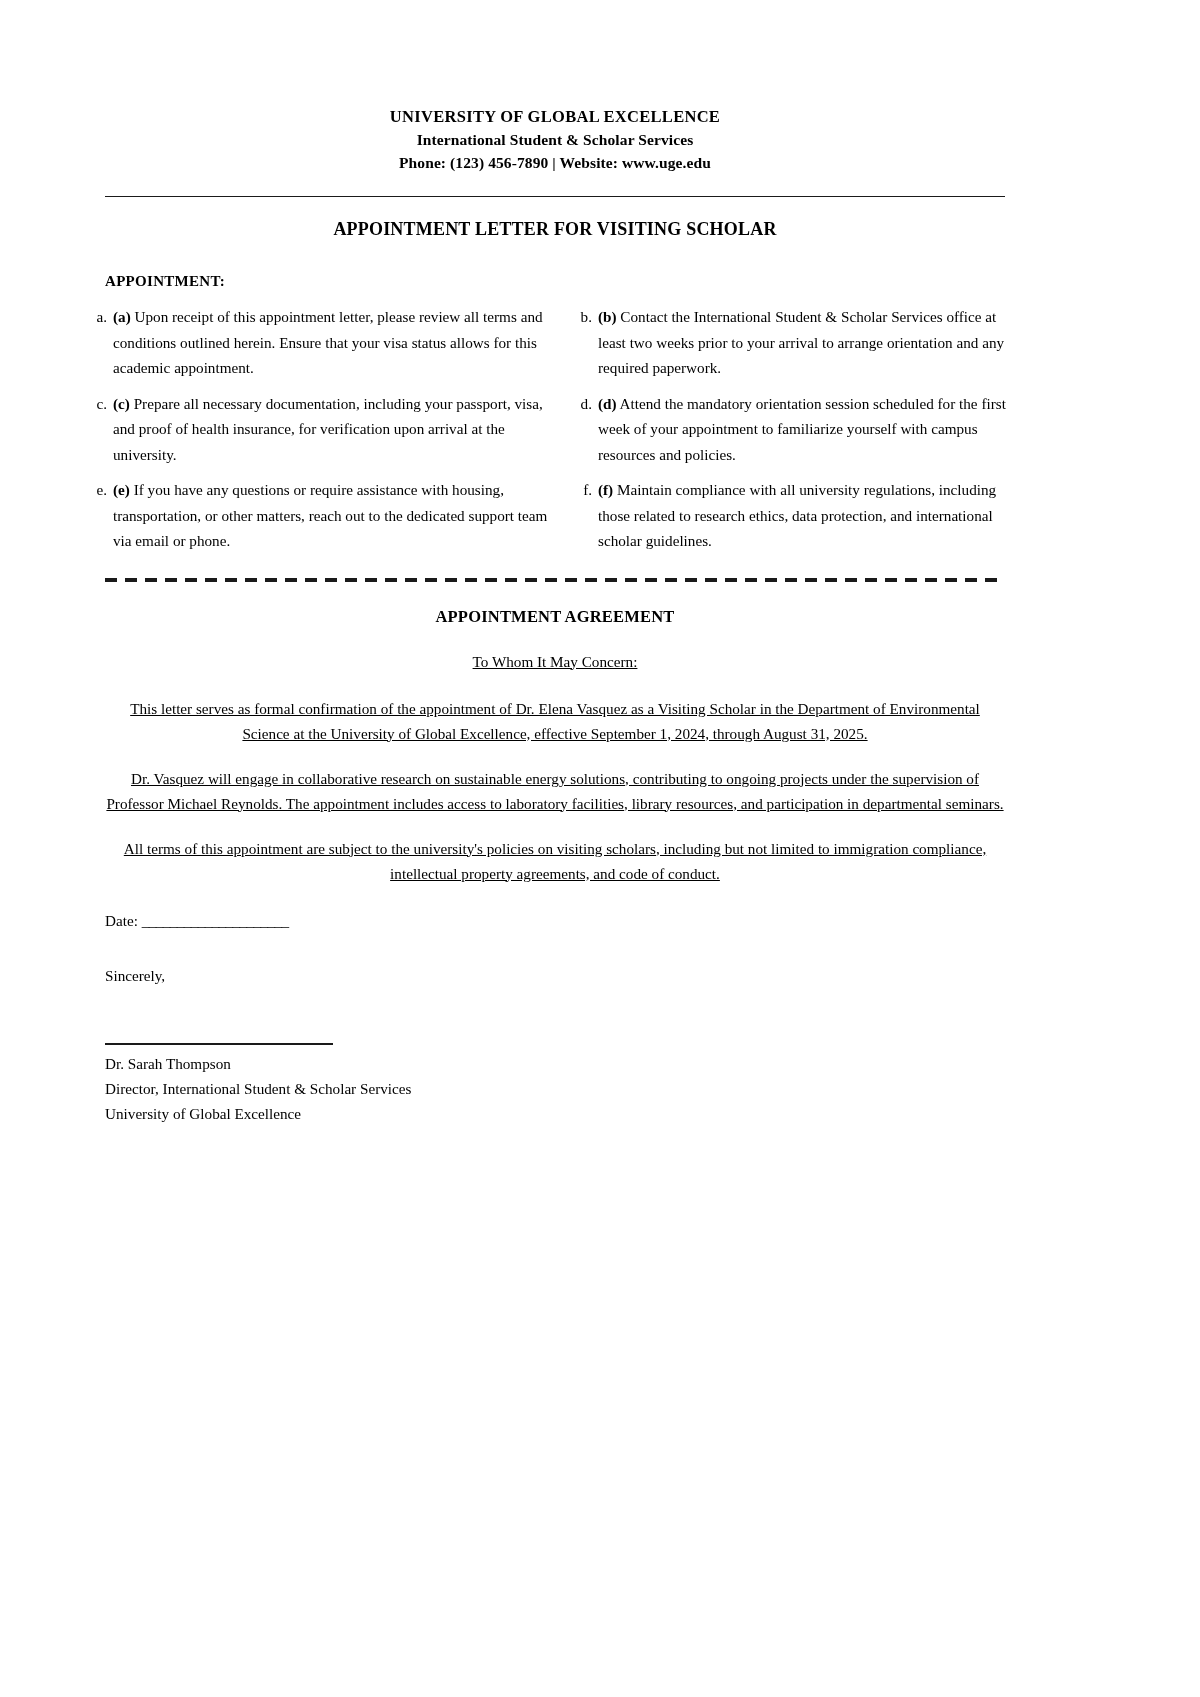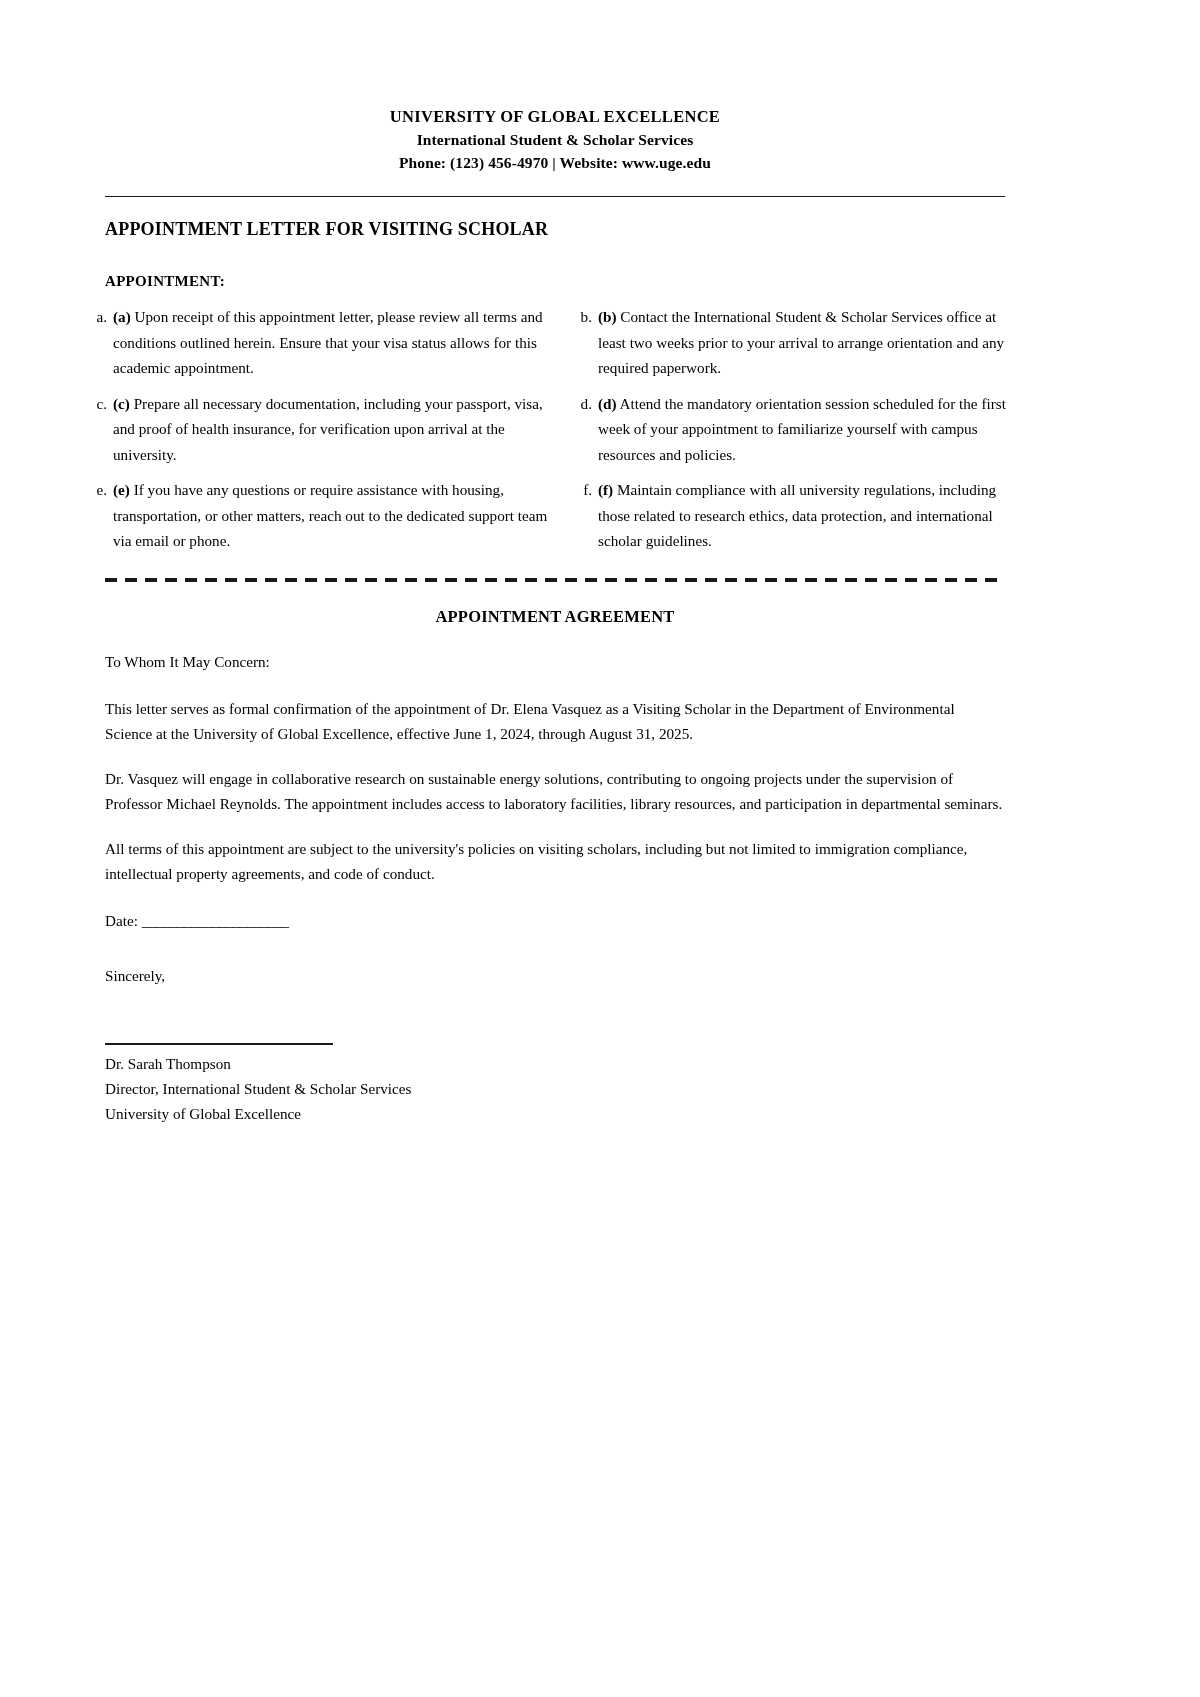--- a/index.html
+++ b/index.html
@@ -49,20 +49,21 @@
 
   .rule-top {
     border: none;
     border-top: 1.6px solid #1a1a1a;
     margin: 22px 0 0 0;
     width: 100%;
   }
 
   
   .doc-title {
+    text-align: center;
     font-weight: bold;
     font-size: 18px;
     letter-spacing: 0.2px;
     margin-top: 22px;
   }
 
   
   .instructions-heading {
     font-weight: bold;
     font-size: 15px;
@@ -126,21 +127,22 @@
     letter-spacing: 0.2px;
     margin-top: 25px;
   }
 
   .body-block { margin-top: 22px; }
 
   .para {
     font-size: 15.2px;
     line-height: 25px;
     margin: 14px 0 20px 0;
-    text-align: left;
+    text-align: center;
+    text-decoration: underline;
   }
   .para.salutation { margin-bottom: 22px; }
 
   
   .date-line {
     font-size: 15.2px;
     line-height: 25px;
     margin-top: 22px;
   }
   .date-line .fill {
@@ -176,21 +178,21 @@
 </style>
 </head>
 <body>
 
 <div class="page">
   <div class="content">
 
     <div class="letterhead">
       <div class="lh-line org">UNIVERSITY OF GLOBAL EXCELLENCE</div>
       <div class="lh-line">International Student &amp; Scholar Services</div>
-      <div class="lh-line">Phone: (123) 456-4970 | Website: www.uge.edu</div>
+      <div class="lh-line">Phone: (123) 456-7890 | Website: www.uge.edu</div>
     </div>
 
     <hr class="rule-top">
 
     <div class="doc-title">APPOINTMENT LETTER FOR VISITING SCHOLAR</div>
 
     <div class="instructions-heading">APPOINTMENT:</div>
 
     <div class="instr-grid">
 
@@ -225,21 +227,21 @@
       </div>
 
     </div>
 
     <div class="dashed-divider"></div>
 
     <div class="agreement-title">APPOINTMENT AGREEMENT</div>
 
     <div class="body-block">
       <p class="para salutation">To Whom It May Concern:</p>
-      <p class="para">This letter serves as formal confirmation of the appointment of Dr. Elena Vasquez as a Visiting Scholar in the Department of Environmental Science at the University of Global Excellence, effective June 1, 2024, through August 31, 2025.</p>
+      <p class="para">This letter serves as formal confirmation of the appointment of Dr. Elena Vasquez as a Visiting Scholar in the Department of Environmental Science at the University of Global Excellence, effective September 1, 2024, through August 31, 2025.</p>
       <p class="para">Dr. Vasquez will engage in collaborative research on sustainable energy solutions, contributing to ongoing projects under the supervision of Professor Michael Reynolds. The appointment includes access to laboratory facilities, library resources, and participation in departmental seminars.</p>
       <p class="para">All terms of this appointment are subject to the university's policies on visiting scholars, including but not limited to immigration compliance, intellectual property agreements, and code of conduct.</p>
     </div>
 
     <div class="date-line">
       <span>Date:</span>
       <span class="fill">_____________________</span>
     </div>
 
     <div class="sincerely">Sincerely,</div>

